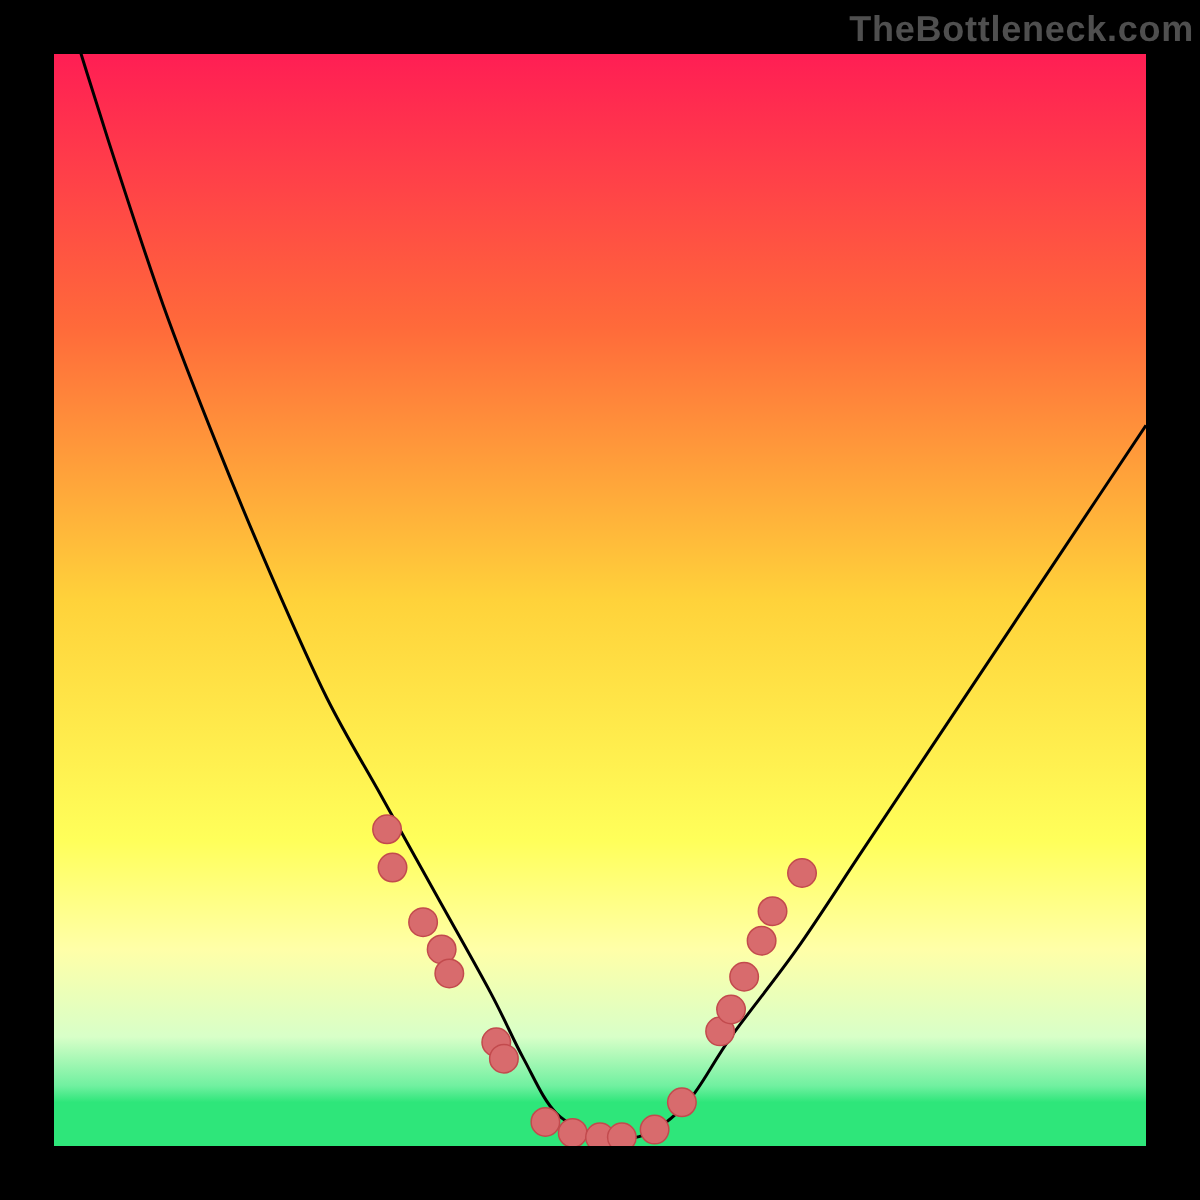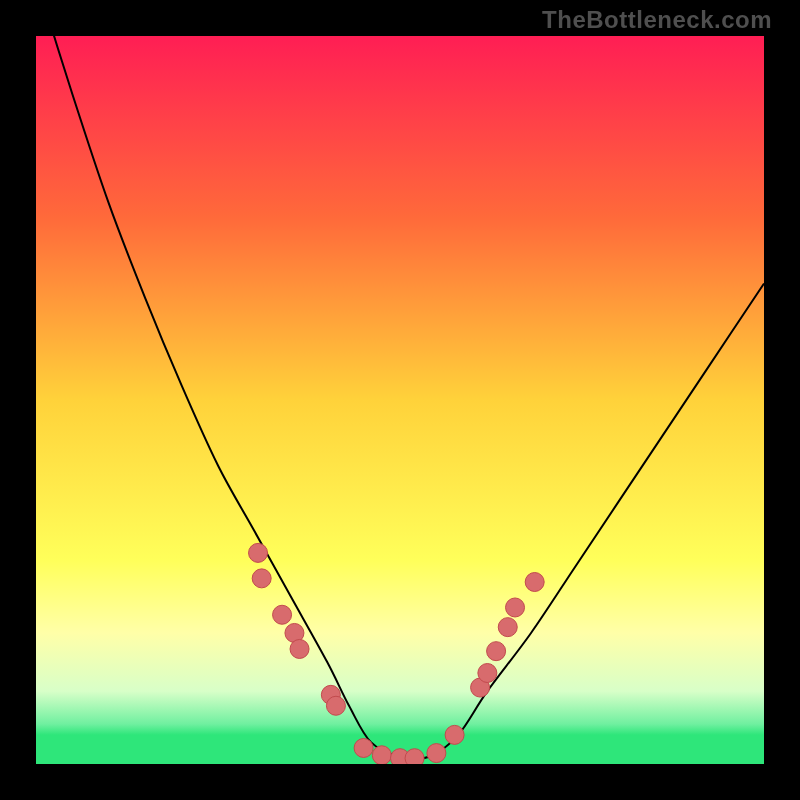--- a/index.html
+++ b/index.html
@@ -17,21 +17,21 @@
     position: relative;
   }
   svg {
     display: block;
     position: absolute;
     inset: 0;
   }
   .watermark {
     position: absolute;
     top: 6px;
-    right: 28px;
+    right: 4px;
     color: #4f4f4f;
     font-size: 24px;
     font-weight: 600;
     letter-spacing: 0.5px;
     user-select: none;
   }
 </style>
 </head>
 <body>
 

